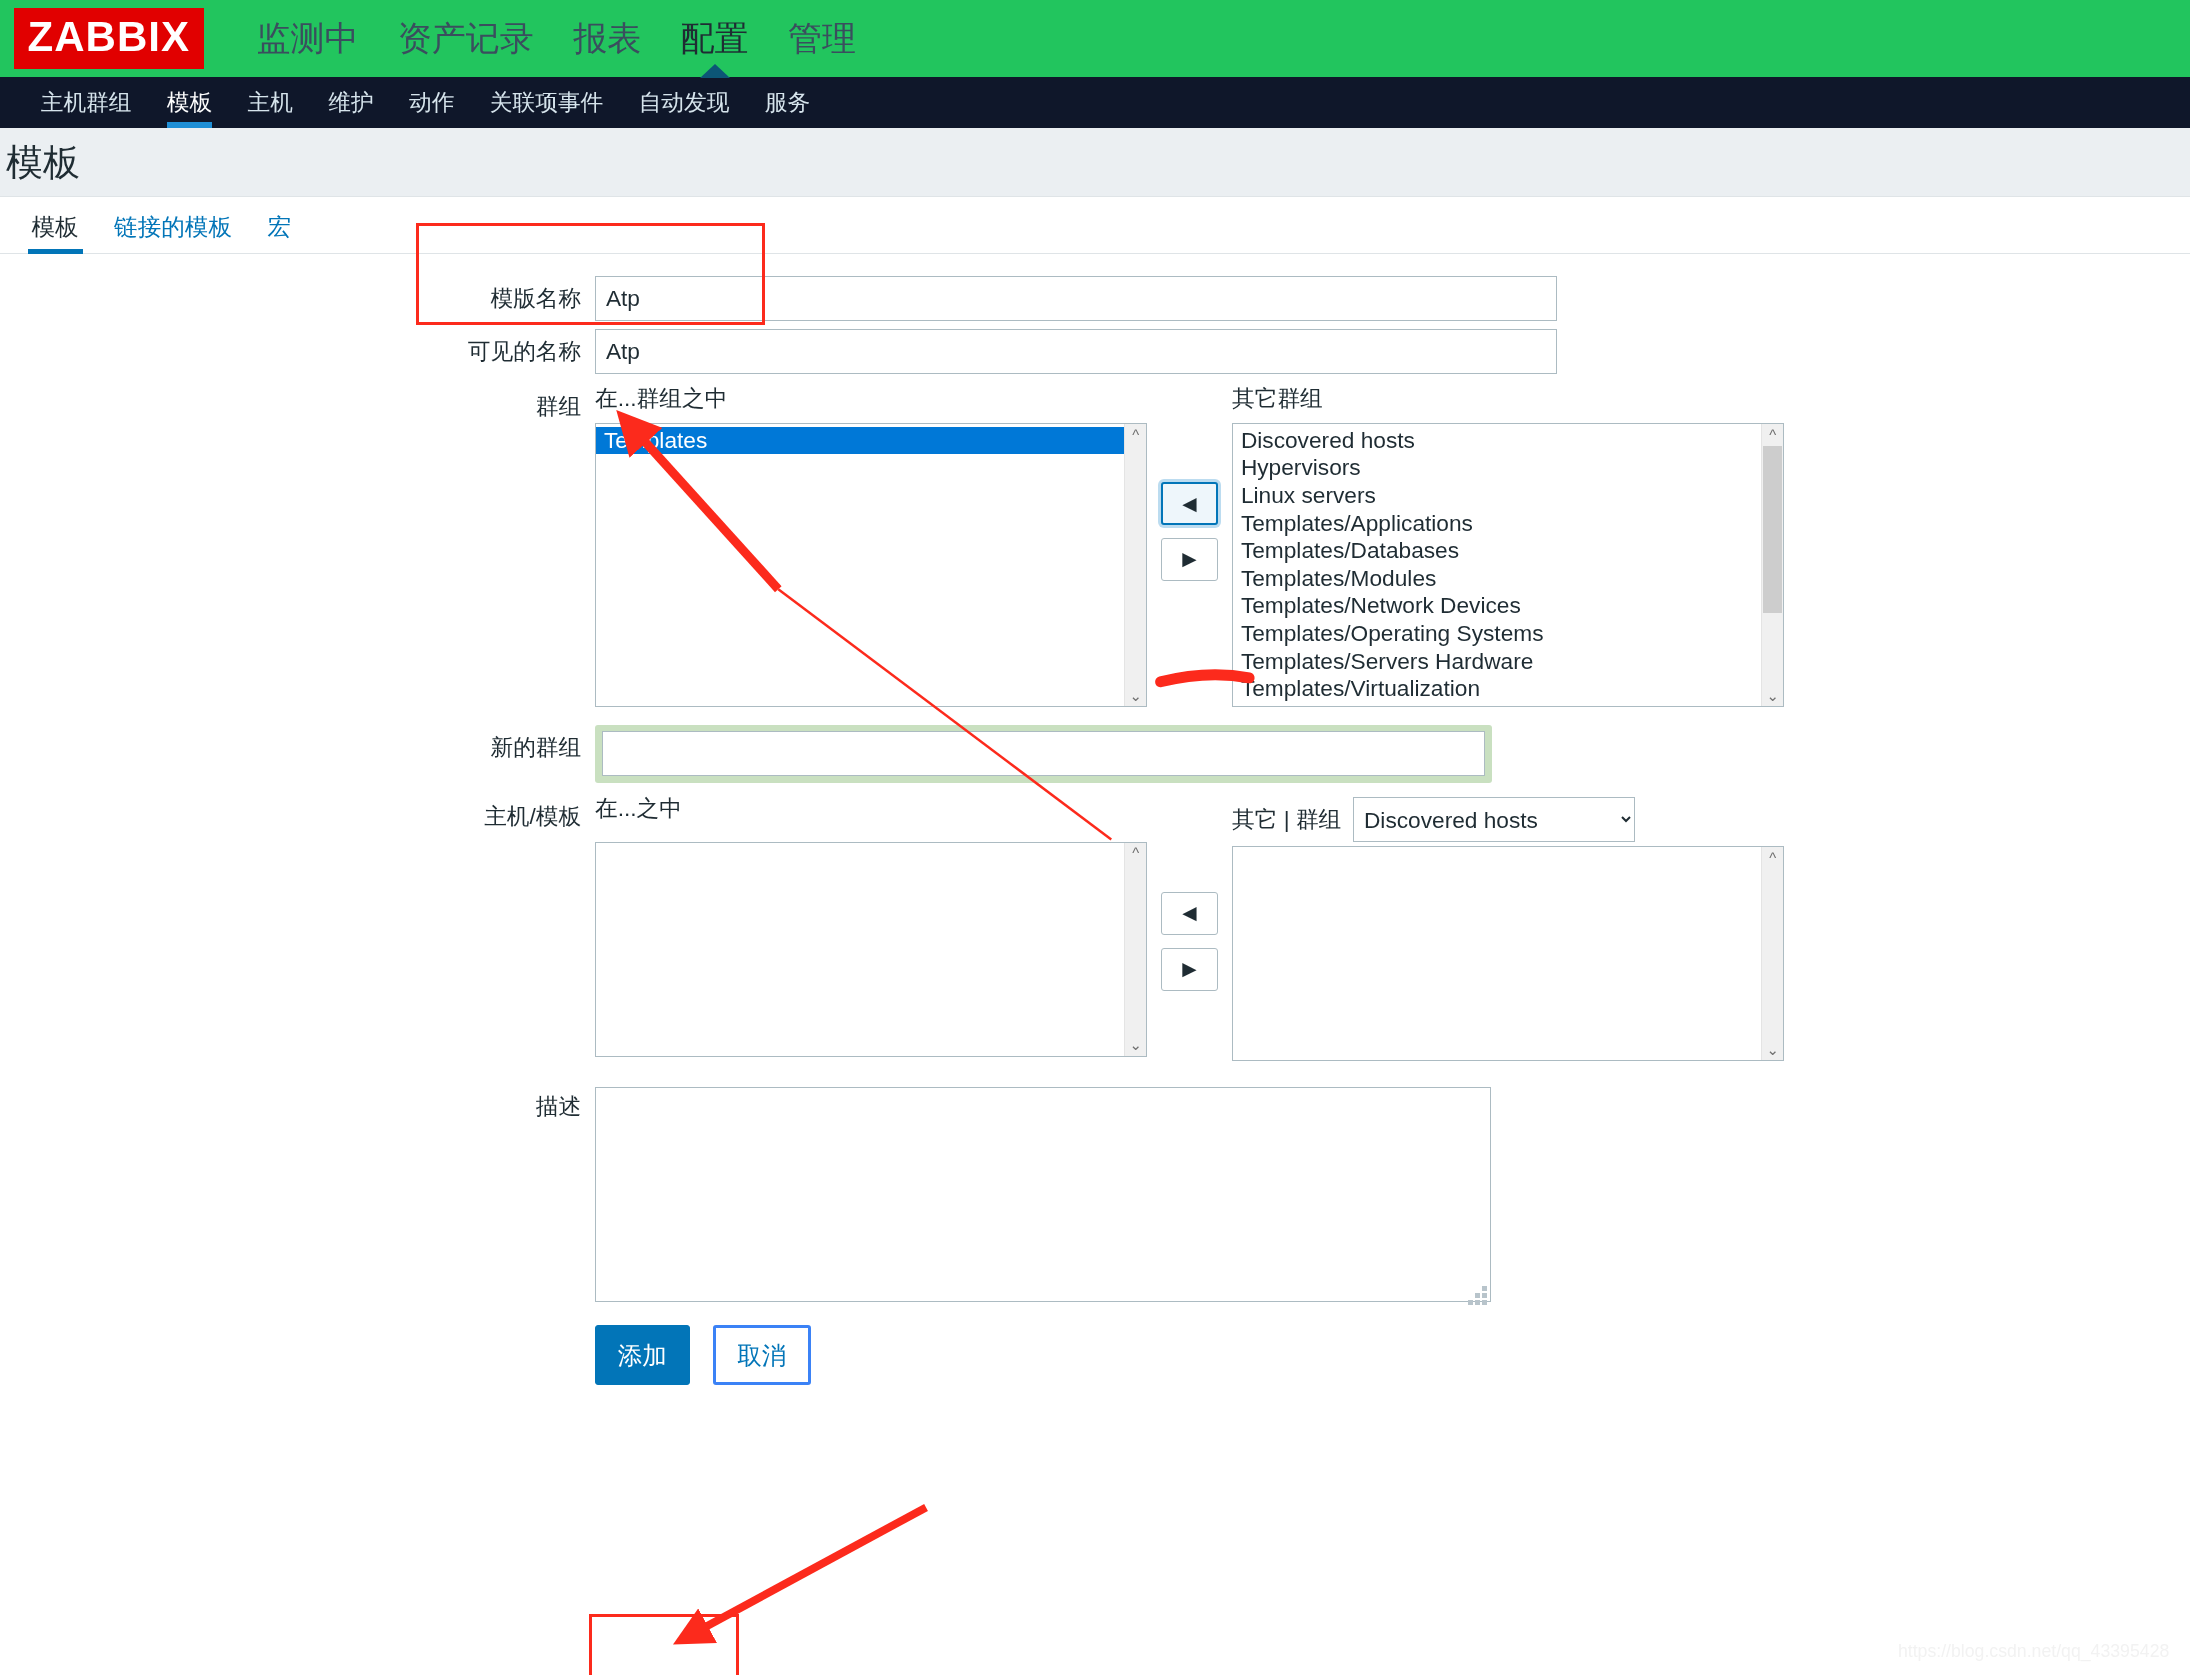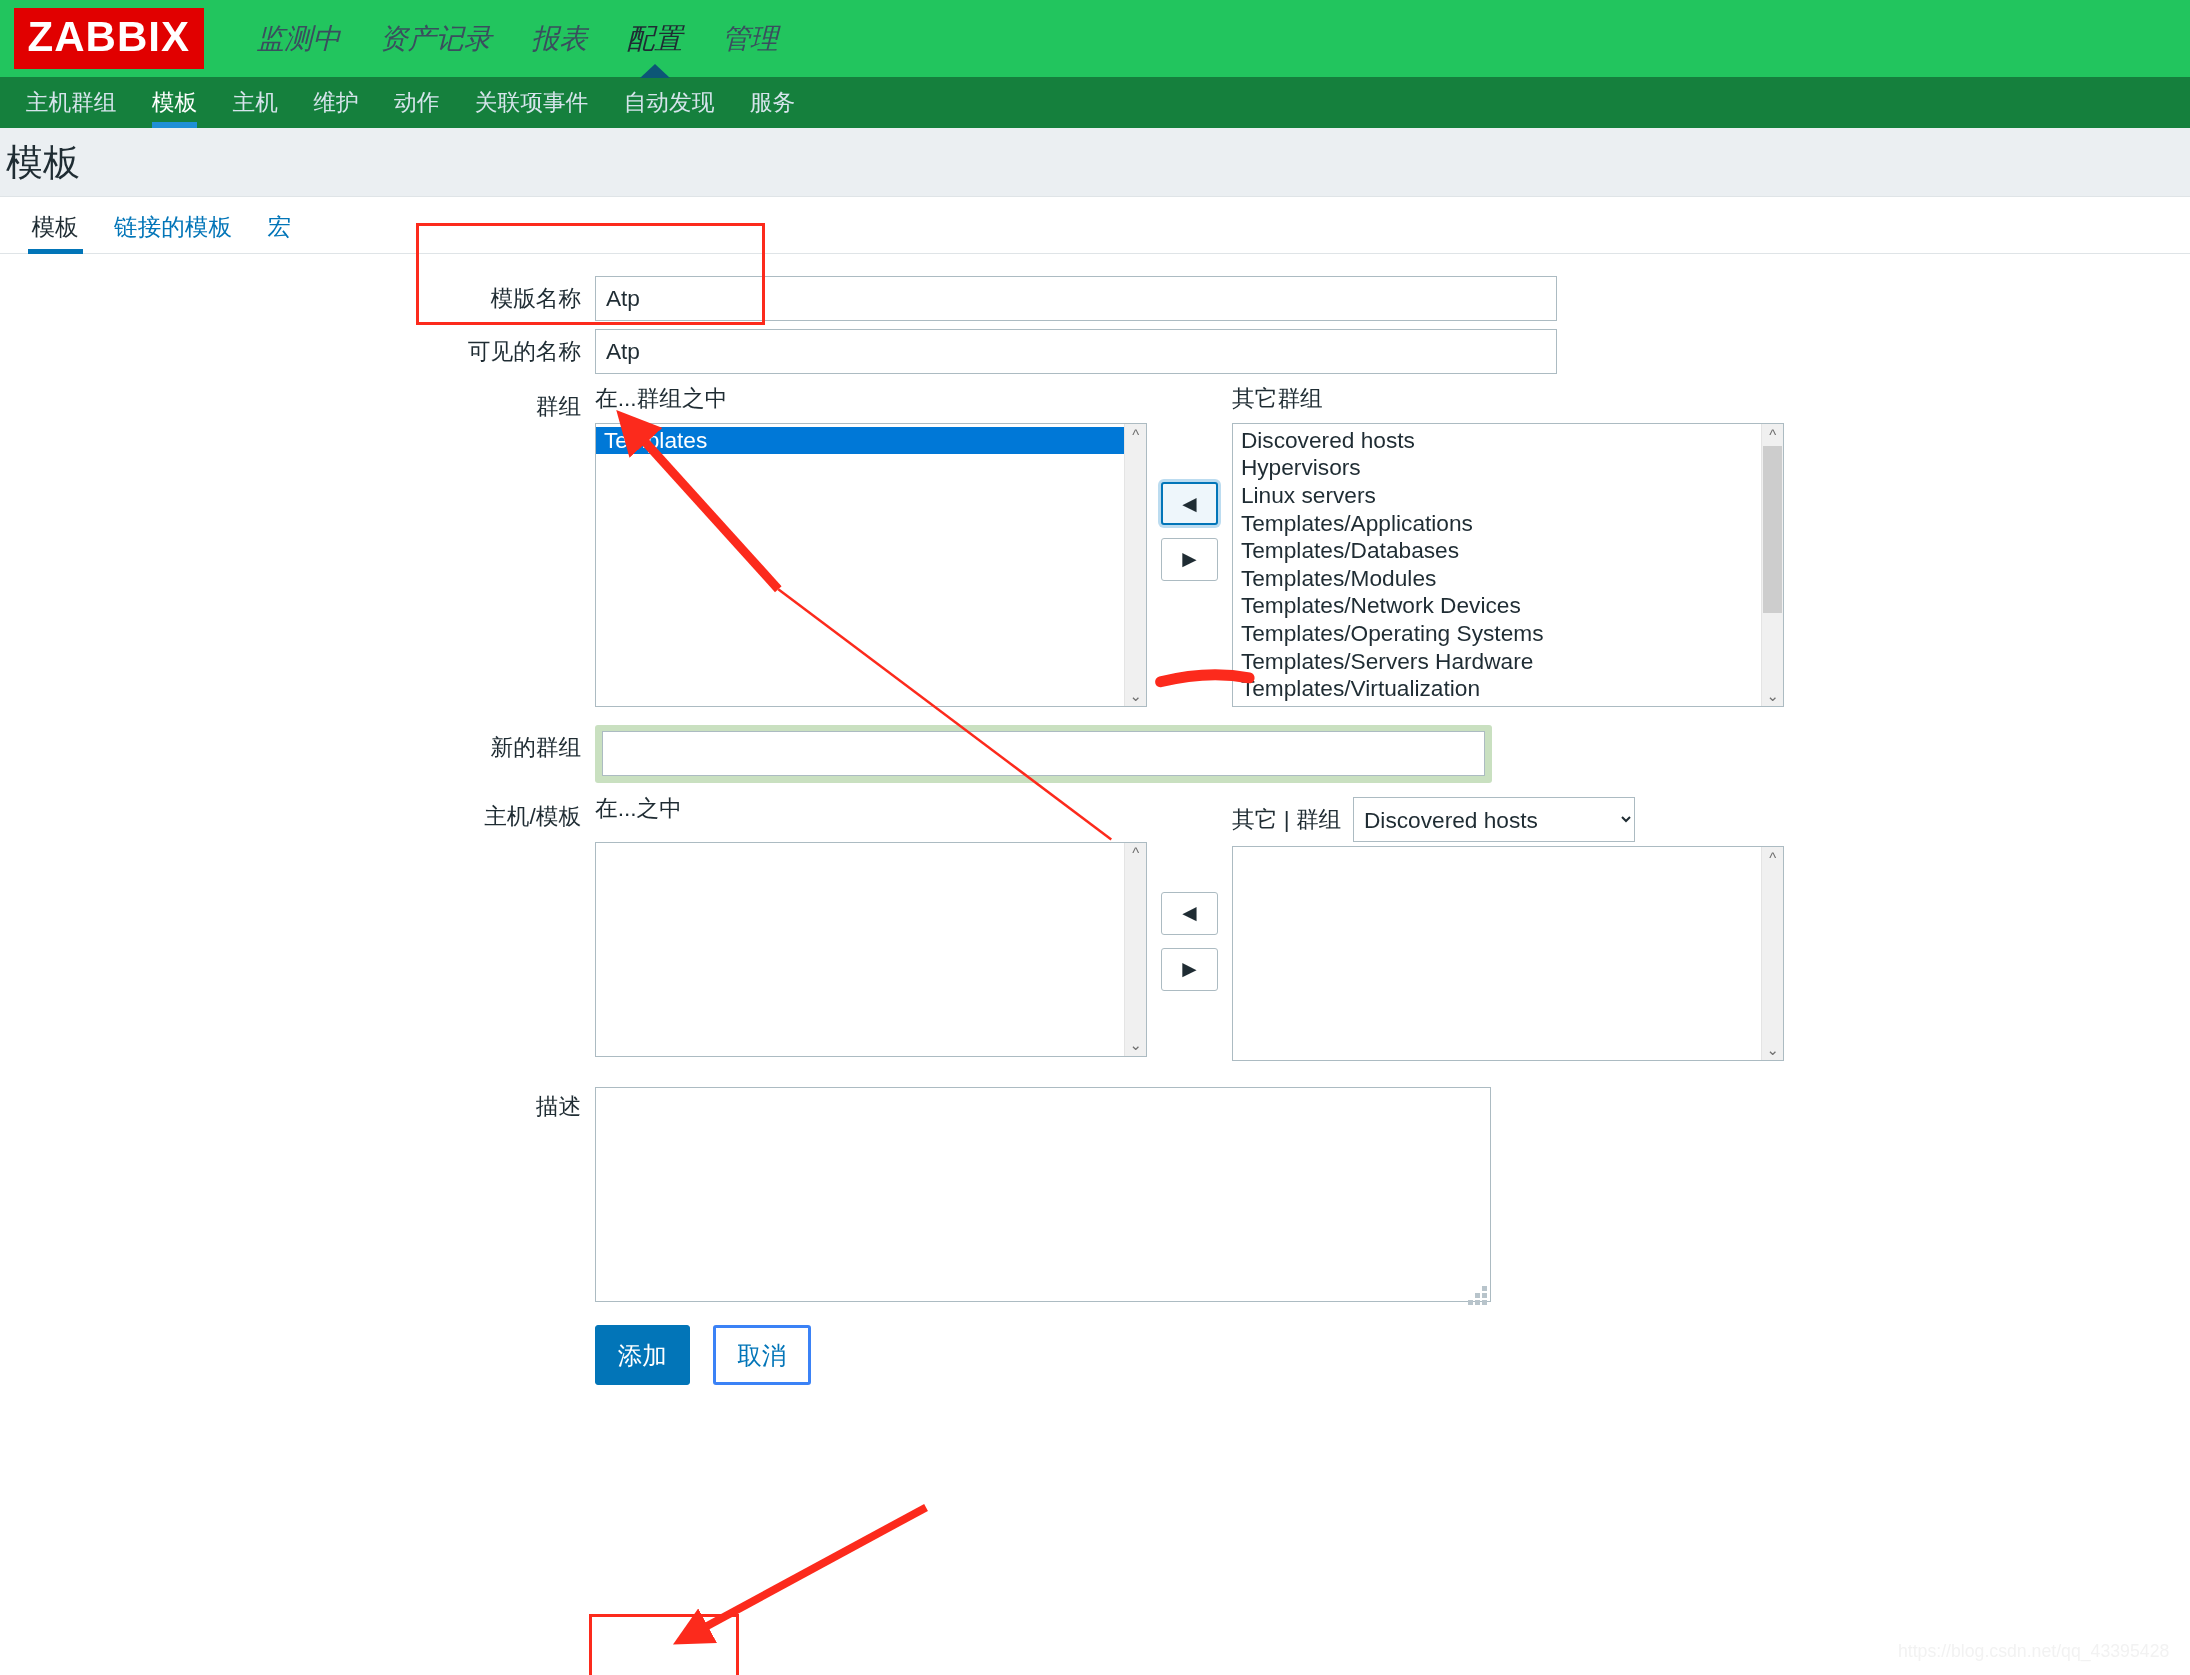--- a/index.html
+++ b/index.html
@@ -28,49 +28,48 @@
     font-weight: bold;
     letter-spacing: 1px;
     line-height: 1;
     padding: 7.9px 13.8px 10.8px 13.8px;
     font-family: "Liberation Sans", sans-serif;
     margin-right: 33px;
     user-select: none;
   }
   .mainnav { display: flex; align-items: center; height: 77px; }
   .mainnav-item {
-    font-size: 28px;
+    font-size: 34px;
     color: #3a4e5e;
     padding: 0 19.7px;
     line-height: 77px;
     cursor: pointer;
     position: relative;
     white-space: nowrap;
-    font-style: italic;
   }
   .mainnav-item.sel { color: #1f2c33; }
   .mainnav-item.sel::after {
     content: "";
     position: absolute;
     left: 50%;
     bottom: -1px;
     transform: translateX(-50%);
     width: 0; height: 0;
     border-left: 15.8px solid transparent;
     border-right: 15.8px solid transparent;
     border-bottom: 14.8px solid #0c5676;
   }
 
   
   .subnav {
-    background: #15803d;
+    background: #0f172a;
     height: 51px;
     display: flex;
     align-items: stretch;
-    padding-left: 8px;
+    padding-left: 23px;
   }
   .subnav-item {
     color: #d6e4ec;
     font-size: 22.7px;
     padding: 0 17.7px;
     display: flex;
     align-items: center;
     cursor: pointer;
     position: relative;
     white-space: nowrap;

